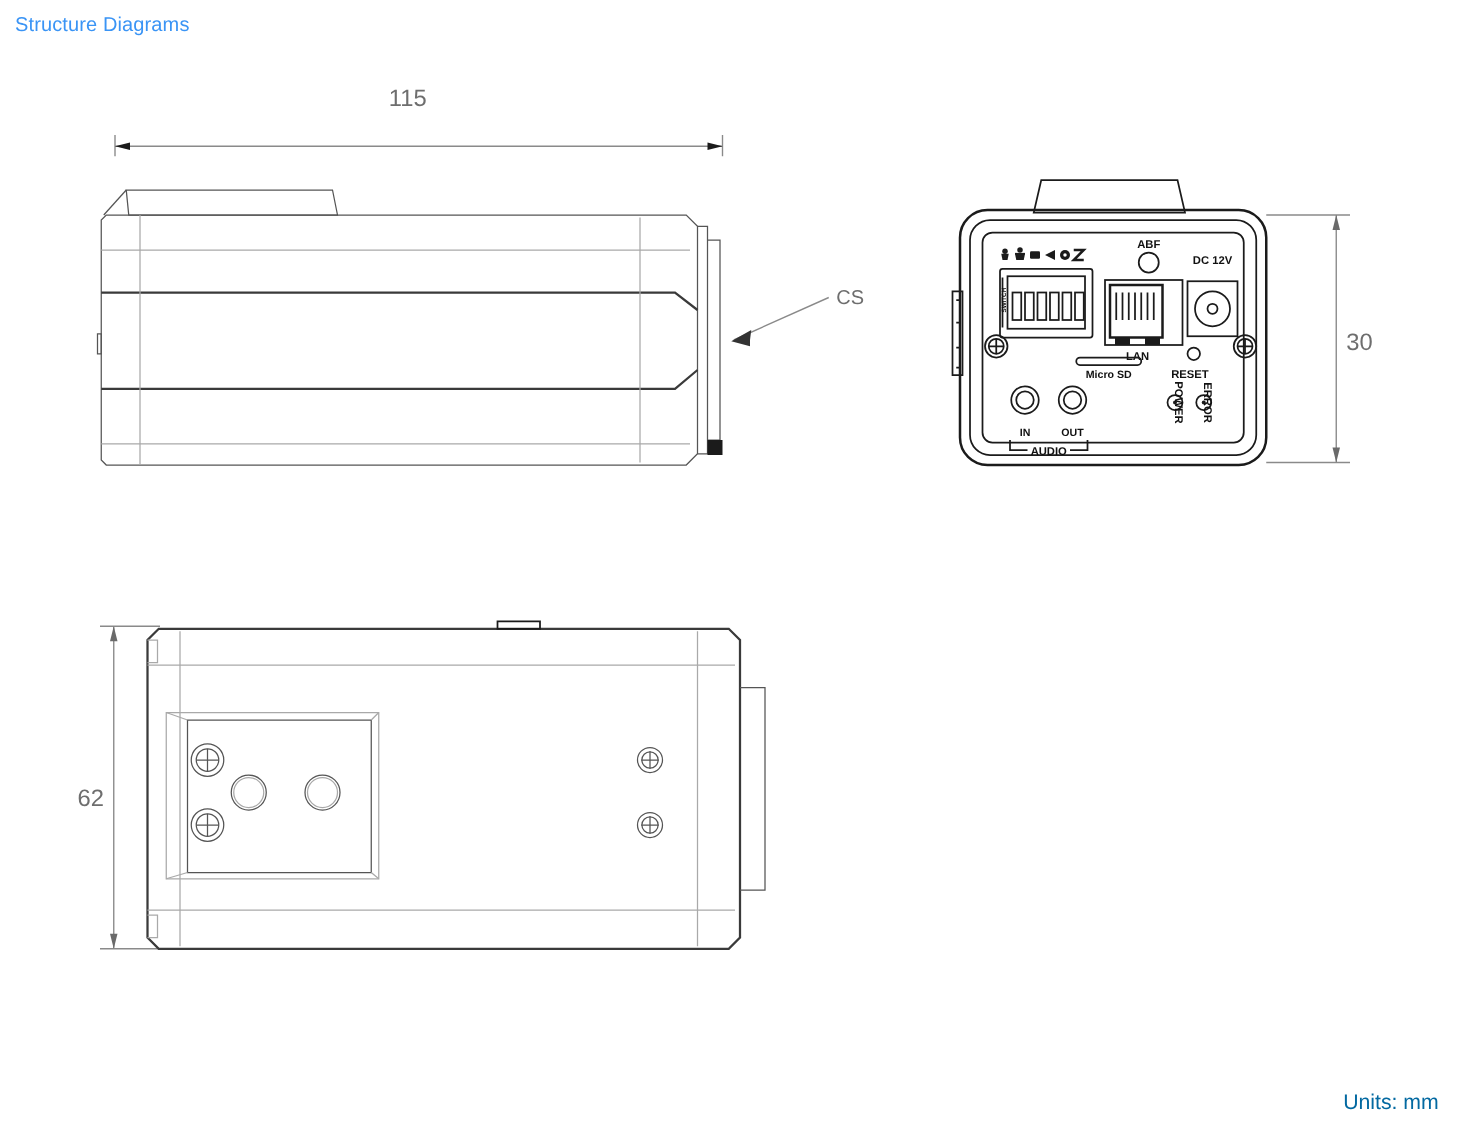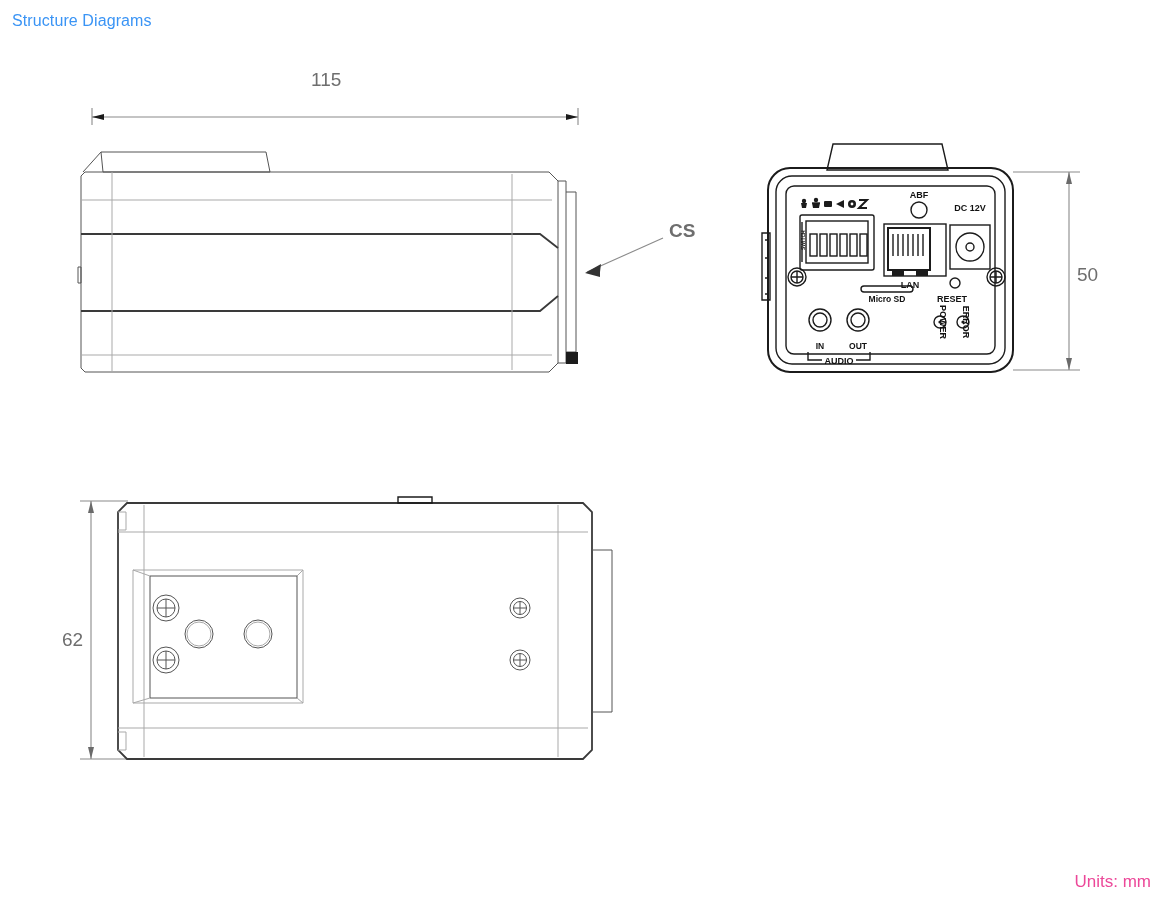--- a/index.html
+++ b/index.html
@@ -21,33 +21,33 @@
     font-size: 16px;
     color: #3a94f5;
     letter-spacing: 0.1px;
     white-space: nowrap;
   }
   #units-note {
     position: absolute;
     right: 22px;
     bottom: 18px;
     font-size: 17px;
-    color: #ec4899;
+    color: #0369a1;
     white-space: nowrap;
   }
   .dim-text {
     position: absolute;
     font-size: 19px;
     color: #6e6e6e;
     white-space: nowrap;
   }
   #dim-115 { left: 311px; top: 69px; }
   #dim-50  { left: 1077px; top: 264px; }
   #dim-62  { left: 62px;  top: 629px; }
-  #cs-label{ left: 669px; top: 220px; font-size: 19px; font-weight: bold; }
+  #cs-label{ left: 669px; top: 230px; font-size: 16px; }
 
   svg.layer {
     position: absolute;
     left: 0; top: 0;
     width: 1173px;
     height: 910px;
     pointer-events: none;
   }
   .ln   { fill: none; stroke: #555; stroke-width: 1; }
   .lnlt { fill: none; stroke: #a9a9a9; stroke-width: 1; }
@@ -58,21 +58,21 @@
   .pnlf { fill: #1b1b1b; }
   .wht  { fill: #ffffff; stroke: #1b1b1b; stroke-width: 1.4; }
   .rtxt { font-family: "Liberation Sans", sans-serif; font-weight: bold; fill: #111; }
 </style>
 </head>
 <body>
 
 <div id="page-title">Structure Diagrams</div>
 
 <div class="dim-text" id="dim-115">115</div>
-<div class="dim-text" id="dim-50">50</div>
+<div class="dim-text" id="dim-50">30</div>
 <div class="dim-text" id="dim-62">62</div>
 <div class="dim-text" id="cs-label">CS</div>
 
 <div id="units-note">Units: mm</div>
 
 <svg class="layer" viewBox="0 0 1173 910">
 
   <g>
     <path class="dimln" d="M92,108 L92,125"></path>
     <path class="dimln" d="M578,108 L578,125"></path>

